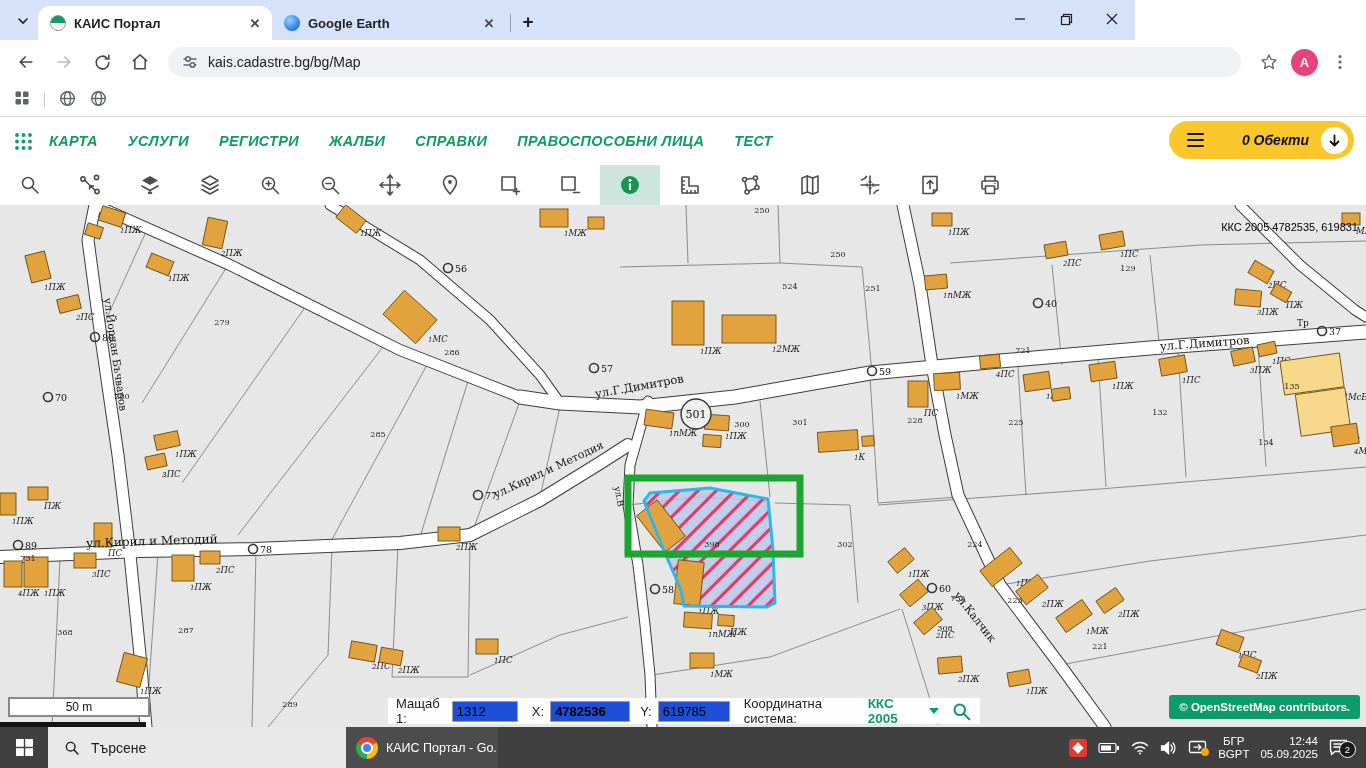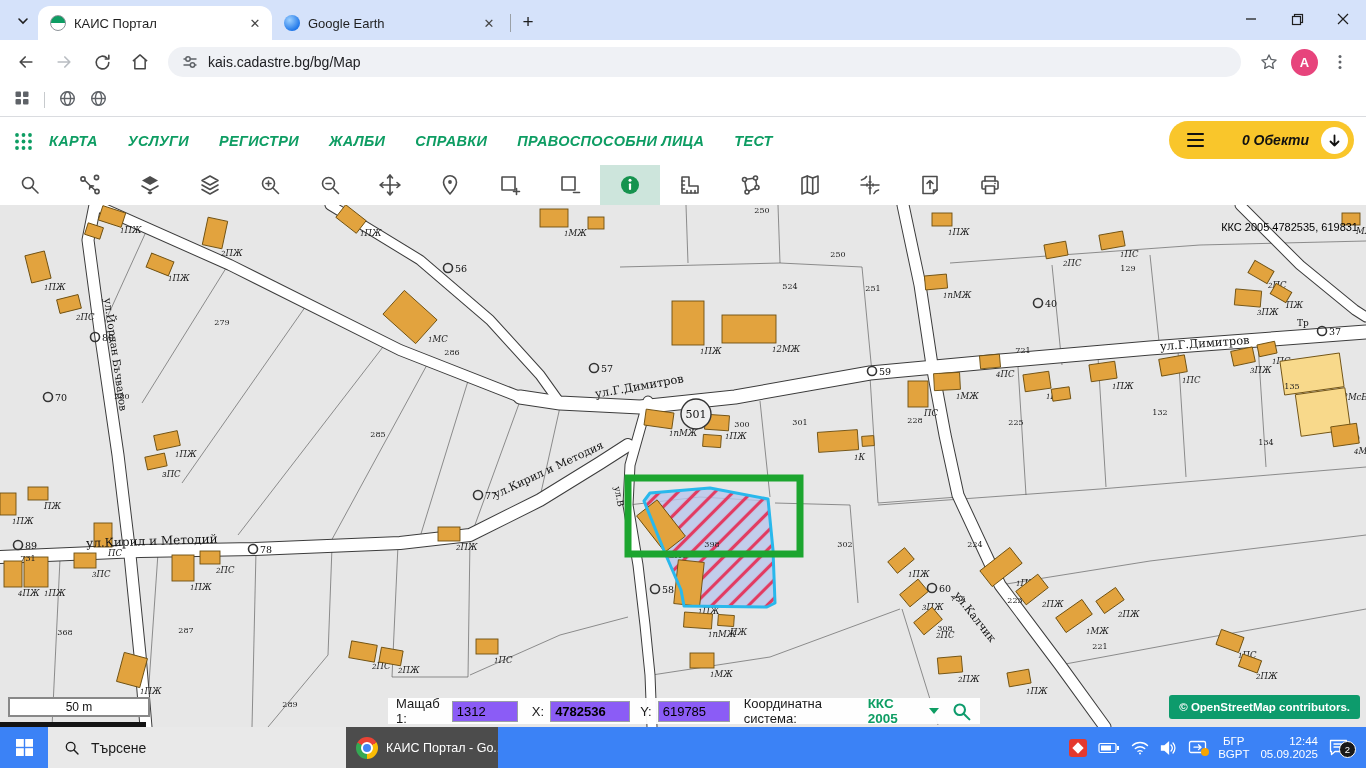--- a/index.html
+++ b/index.html
@@ -1,20 +1,20 @@
 <!DOCTYPE html>
 <html><head>
 <meta charset="utf-8">
 <style>
   html,body{margin:0;padding:0;}
   body{width:1366px;height:768px;overflow:hidden;font-family:"Liberation Sans",sans-serif;background:#fff;}
   .stage{position:relative;width:1366px;height:768px;background:#fff;}
 
   
-  .tabstrip{position:absolute;top:0;left:0;width:1366px;height:40px;background:#D5E2FA;display:flex;align-items:flex-end;}
+  .tabstrip{position:absolute;top:0;left:0;width:1135px;height:40px;background:#D5E2FA;display:flex;align-items:flex-end;font-weight:bold;}
   .tab-chevron{width:26px;height:26px;margin:0 2px 6px 10px;display:flex;align-items:center;justify-content:center;color:#1f1f1f;}
   .tab{height:34px;display:flex;align-items:center;gap:8px;padding:0 8px 0 12px;width:234px;box-sizing:border-box;}
   .tab.active{background:#fff;border-radius:12px 12px 0 0;}
   .tab .title{font-size:13px;color:#1f1f1f;flex:1;white-space:nowrap;overflow:hidden;}
   .tab .close{color:#474747;width:18px;height:18px;display:flex;align-items:center;justify-content:center;font-size:13px;border-radius:50%;}
   .fav-kais{width:16px;height:16px;border-radius:50%;background:linear-gradient(180deg,#0E9D63 0 52%,#ffffff 52%);border:1px solid #8d9399;box-sizing:border-box;flex:0 0 auto;}
   .fav-earth{width:16px;height:16px;border-radius:50%;background:radial-gradient(circle at 35% 32%,#9cd0ff,#1a73e8 75%);flex:0 0 auto;}
   .tab-divider{width:1px;height:18px;background:#9aa0a6;margin:0 4px 8px 4px;}
   .newtab{width:26px;height:26px;margin-bottom:5px;display:flex;align-items:center;justify-content:center;font-size:19px;color:#1f1f1f;}
   .wincontrols{position:absolute;top:0;right:0;height:40px;display:flex;}
@@ -47,26 +47,26 @@
   .tool.active{background:#CDE5DC;}
   .tool svg{stroke:#4d4d4d;fill:none;stroke-width:1.6;stroke-linecap:round;stroke-linejoin:round;}
 
   
   .map{position:absolute;top:205px;left:0;width:1366px;height:522px;background:#E7E7E7;overflow:hidden;}
   .map svg.canvas{position:absolute;left:0;top:0;}
   .scalebar{position:absolute;left:8px;top:492px;width:142px;height:20px;background:#fff;border:2px solid #888;box-sizing:border-box;display:flex;align-items:center;justify-content:center;font-size:12px;color:#111;}
   .scaleline{position:absolute;left:0;top:517px;width:146px;height:5px;background:#141414;}
   .attribution{position:absolute;right:6px;top:490px;height:24px;background:#0D9B6C;color:#fff;font-size:11.5px;font-weight:bold;border-radius:3px;display:flex;align-items:center;padding:0 10px;}
   .mapstatus{position:absolute;left:388px;top:493px;width:592px;height:26px;background:rgba(255,255,255,.95);display:flex;align-items:center;font-size:13px;color:#1a1a1a;gap:6px;padding:0 8px;box-sizing:border-box;}
-  .mapstatus input{height:19px;border:1px solid #9aa0a6;background:#8b5cf6;font-size:13px;font-family:"Liberation Sans",sans-serif;padding:0 4px;}
+  .mapstatus input{height:19px;border:1px solid #9aa0a6;background:#1d4ed8;font-size:13px;font-family:"Liberation Sans",sans-serif;padding:0 4px;}
   .crsvalue{color:#0E9D63;font-weight:bold;font-size:13.5px;margin-left:2px;}
   .caret{width:0;height:0;border-left:5px solid transparent;border-right:5px solid transparent;border-top:6px solid #0E9D63;margin:0 4px;}
 
   
-  .taskbar{position:absolute;top:727px;left:0;width:1366px;height:41px;background:#3b82f6;display:flex;align-items:stretch;color:#fff;}
+  .taskbar{position:absolute;top:727px;left:0;width:1366px;height:41px;background:#404040;display:flex;align-items:stretch;color:#fff;}
   .start{width:48px;display:flex;align-items:center;justify-content:center;}
   .tsearch{width:298px;background:#E9E9E9;color:#1b1b1b;display:flex;align-items:center;gap:11px;padding-left:16px;font-size:14px;box-sizing:border-box;}
   .chromebtn{width:152px;background:#4C4C4C;display:flex;align-items:center;gap:8px;padding:0 10px;font-size:12.5px;box-sizing:border-box;white-space:nowrap;overflow:hidden;}
   .chromelogo{width:22px;height:22px;border-radius:50%;background:conic-gradient(from -60deg,#EA4335 0 33.3%,#FBBC05 0 66.6%,#34A853 0 100%);position:relative;flex:0 0 auto;}
   .chromelogo::after{content:"";position:absolute;inset:5px;background:#4285F4;border:2px solid #fff;border-radius:50%;box-sizing:border-box;}
   .tray{margin-left:auto;display:flex;align-items:center;gap:11px;padding-right:12px;}
   .redicon{width:18px;height:18px;background:#E4392E;border-radius:3px;display:flex;align-items:center;justify-content:center;}
   .redicon span{width:8px;height:8px;background:#fff;transform:rotate(45deg);display:block;}
   .trayicon{display:flex;align-items:center;justify-content:center;position:relative;}
   .castdot{position:absolute;right:-2px;bottom:-1px;width:8px;height:8px;border-radius:50%;background:#F7A500;}

